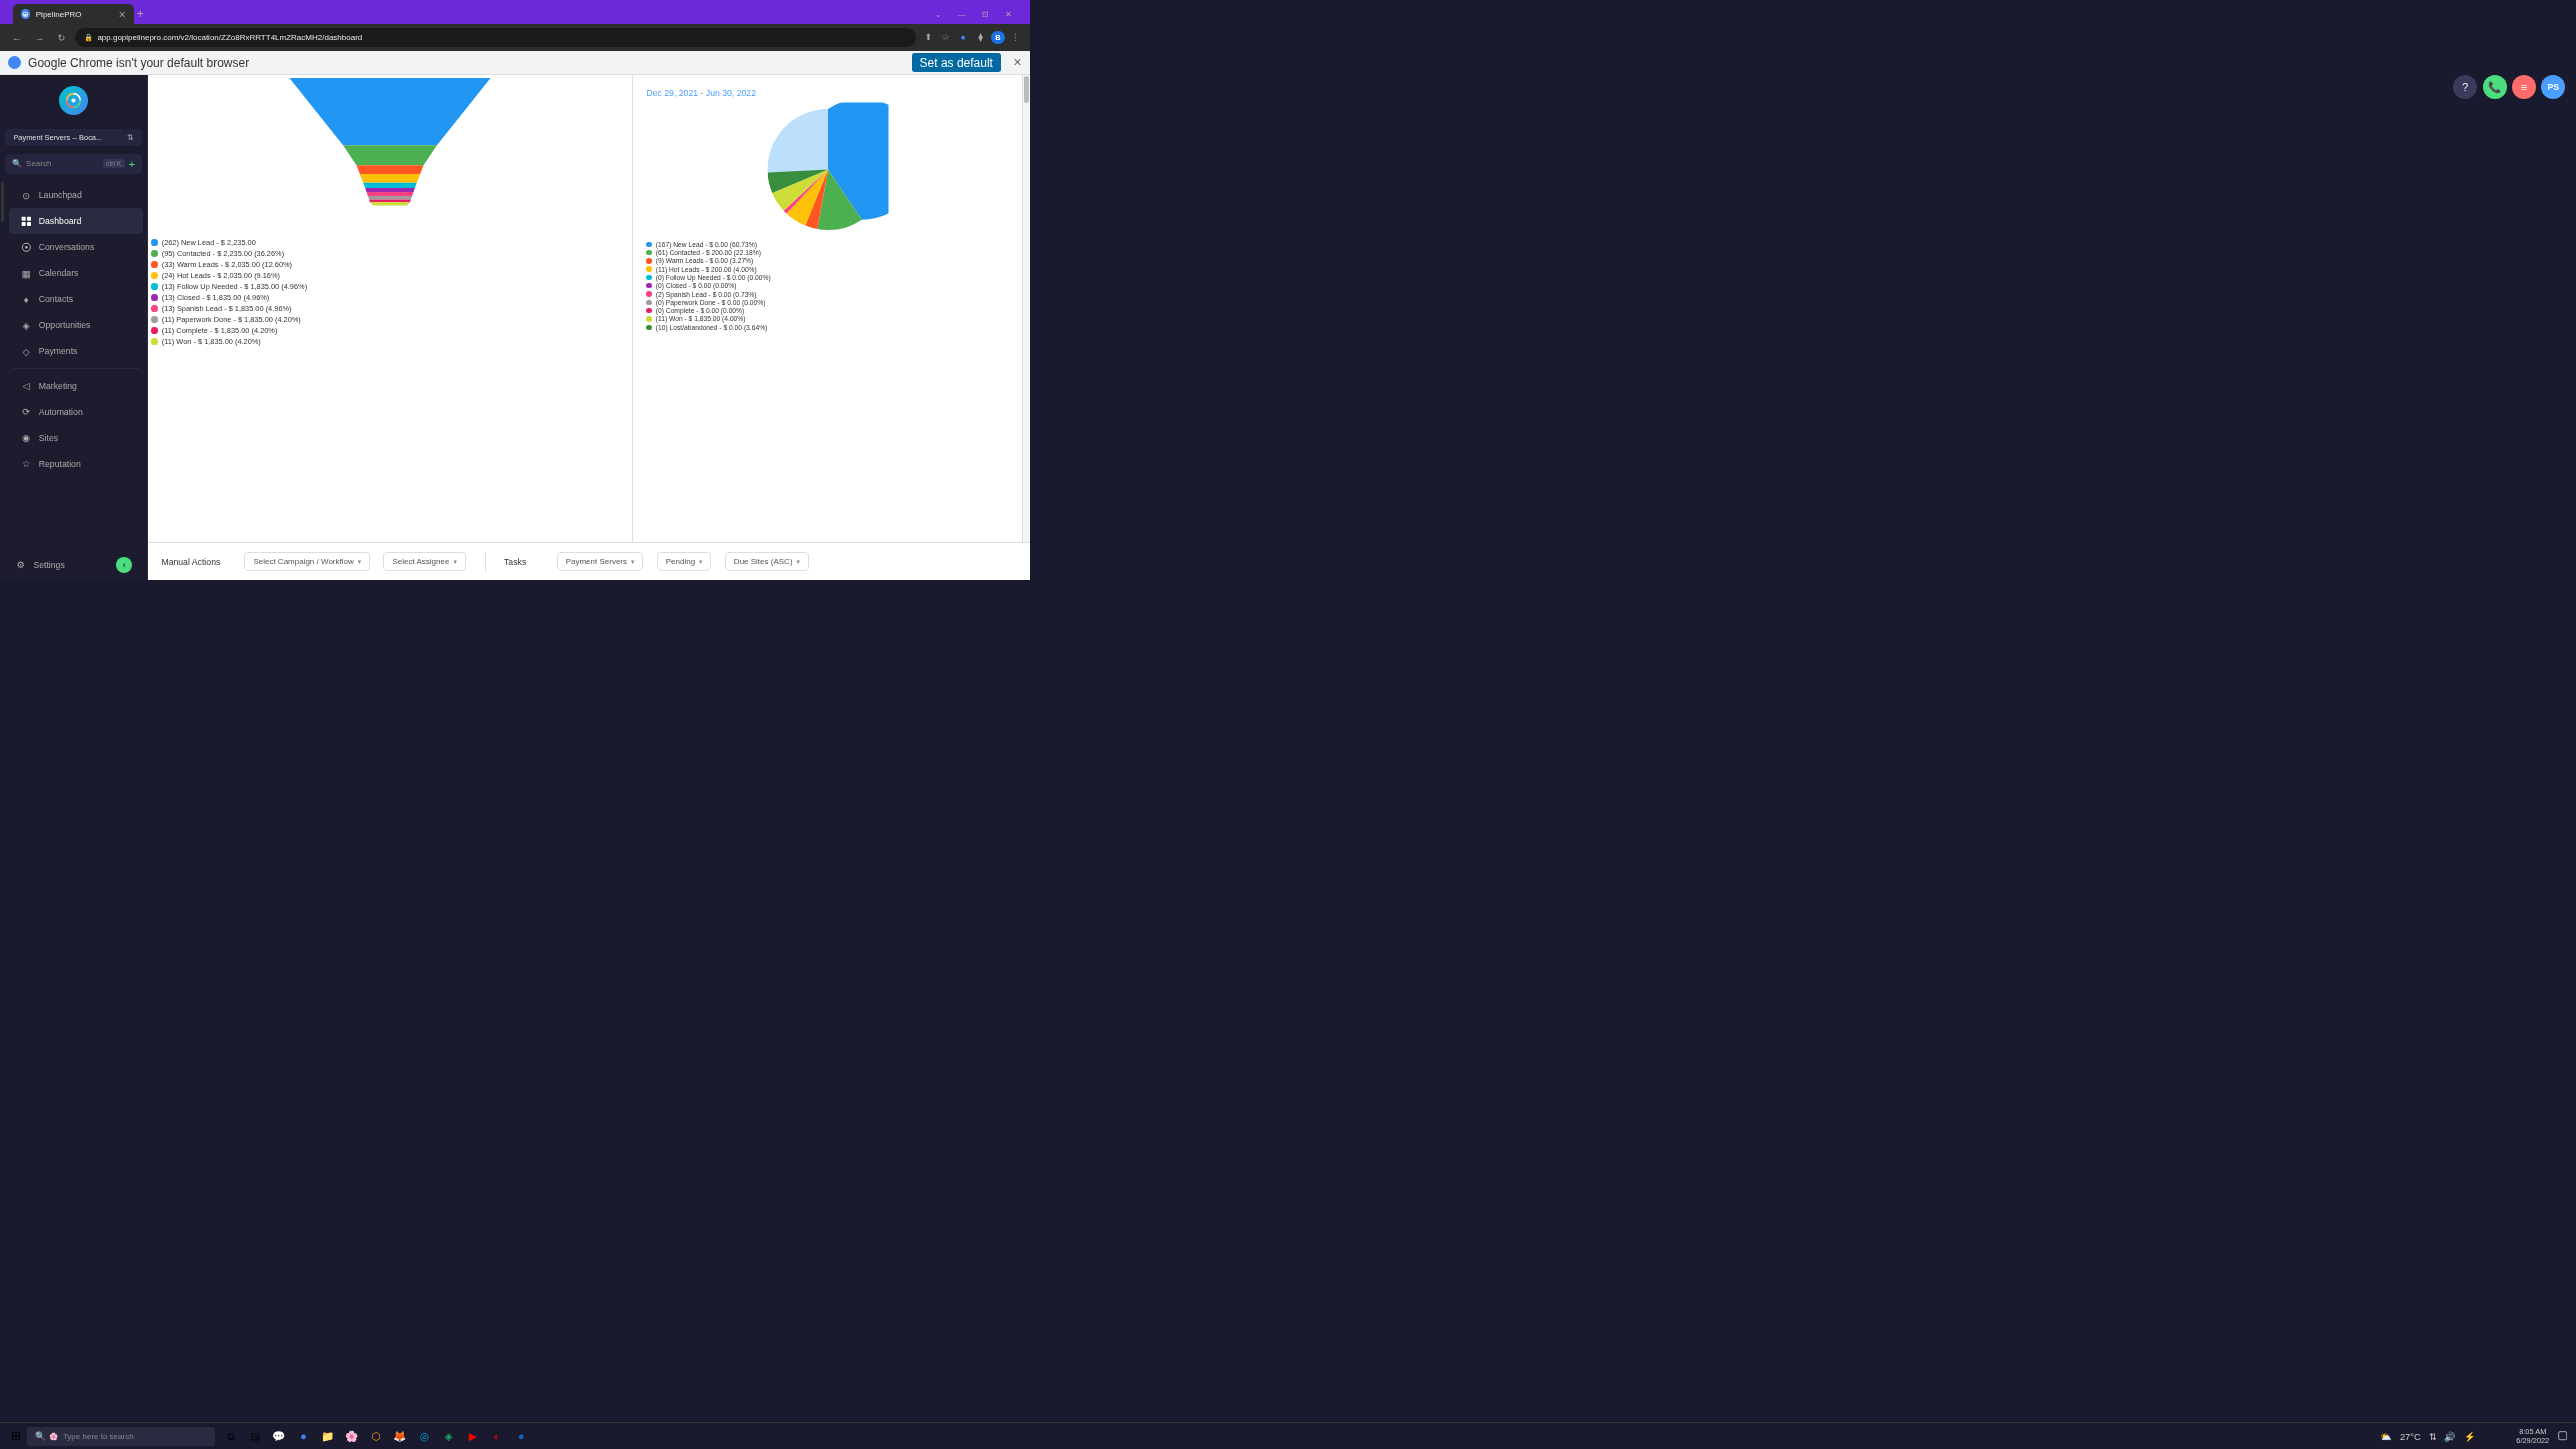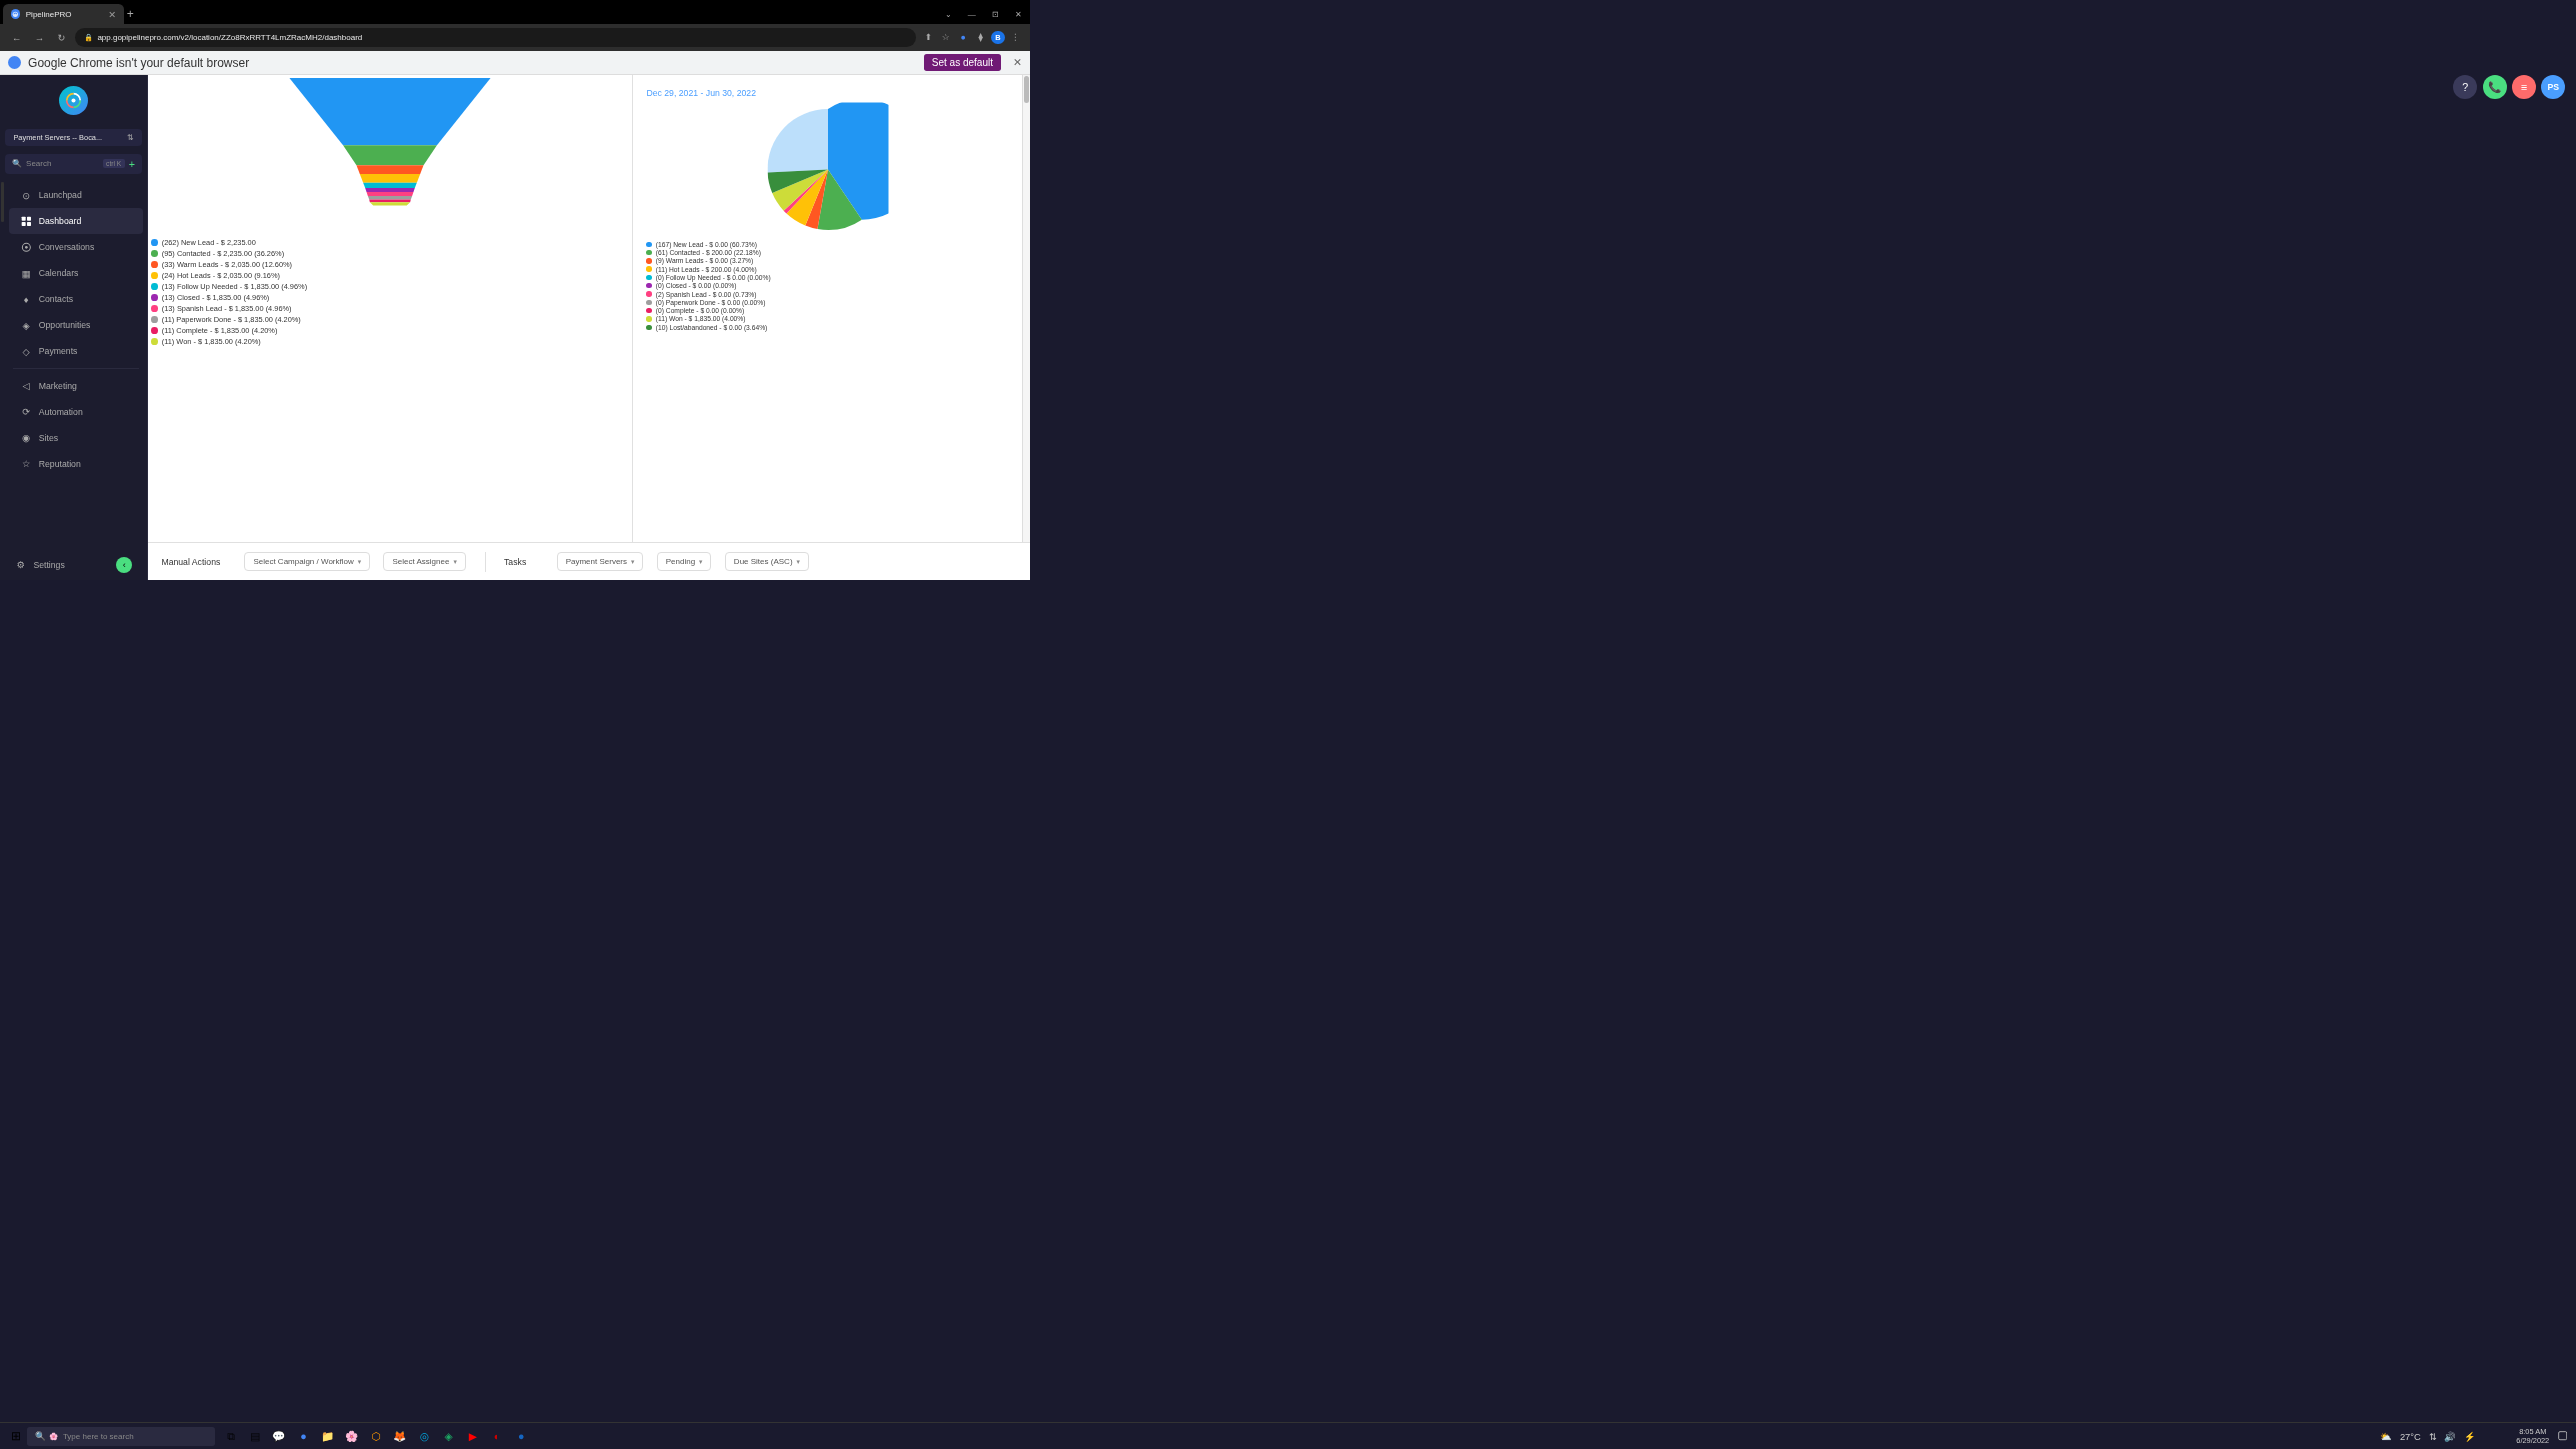--- a/index.html
+++ b/index.html
@@ -1,40 +1,40 @@
 <!DOCTYPE html>
 <html style="font-size:10.7px"><head>
   <meta charset="utf-8">
   <style>
     * { margin: 0; padding: 0; box-sizing: border-box; }
     body { font-family: -apple-system, BlinkMacSystemFont, 'Segoe UI', sans-serif; background: #1a1a2e; width: 1030px; height: 580px; overflow: hidden; font-size: 8.7px; }
 
     
     .browser-chrome { background: #2d2d2d; width: 100%; }
-    .tab-bar { display: flex; align-items: center; padding: 4px 3px 0; background: #000000; height: 24px; }
+    .tab-bar { display: flex; align-items: center; padding: 4px 13px 0; background: #6d28d9; height: 24px; }
     .tab { display: flex; align-items: center; background: #2d2d2d; border-radius: 5.4px 5.4px 0 0; padding: 0 8px; height: 20px; gap: 5.4px; min-width: 121px; }
     .tab-favicon { width: 9.4px; height: 9.4px; border-radius: 50%; background: #4285f4; display: flex; align-items: center; justify-content: center; }
     .tab-title { color: #e8e8e8; font-size: 8px; flex: 1; }
     .tab-close { color: #999; font-size: 9.4px; cursor: pointer; }
     .tab-new { color: #aaa; font-size: 12px; margin-left: 2.7px; cursor: pointer; }
     .tab-controls { margin-left: auto; display: flex; gap: 5.4px; }
     .tab-control-btn { color: #aaa; font-size: 8px; cursor: pointer; padding: 1.3px 5.4px; }
 
     .address-bar { display: flex; align-items: center; padding: 2.7px 8px; background: #2d2d2d; height: 27px; gap: 5.4px; }
     .nav-btn { color: #aaa; font-size: 9.4px; cursor: pointer; padding: 1.3px 4px; }
     .url-box { flex: 1; background: #1a1a1a; border-radius: 13.4px; padding: 2.7px 9.4px; display: flex; align-items: center; gap: 4px; height: 19px; }
     .url-lock { color: #aaa; font-size: 7.4px; }
     .url-text { color: #e8e8e8; font-size: 8px; }
     .address-actions { display: flex; gap: 4px; align-items: center; }
     .addr-icon { width: 13.4px; height: 13.4px; display: flex; align-items: center; justify-content: center; color: #aaa; font-size: 8.7px; cursor: pointer; }
 
     .notification-bar { background: #f1f3f4; display: flex; align-items: center; padding: 4px 8px; gap: 6.7px; height: 24px; border-bottom: 0.7px solid #ddd; }
     .notif-chrome-icon { width: 13.4px; height: 13.4px; border-radius: 50%; background: #4285f4; }
     .notif-text { font-size: 12px; color: #333; flex: 1; }
-    .notif-btn { background: #701a75; color: #fff; border: none; border-radius: 2.7px; padding: 2.7px 8px; font-size: 10px; cursor: pointer; }
+    .notif-btn { background: #0369a1; color: #fff; border: none; border-radius: 2.7px; padding: 2.7px 8px; font-size: 12px; cursor: pointer; }
     .notif-close { color: #666; font-size: 10.7px; cursor: pointer; margin-left: 5.4px; }
 
     
     .app-layout { display: flex; height: calc(580px - 75px); }
 
     
     .sidebar { width: 148px; background: #1c1c2e; display: flex; flex-direction: column; height: 100%; border-right: 0.7px solid #2a2a3e; }
     .sidebar-logo { display: flex; align-items: center; justify-content: center; padding: 10.7px; }
     .logo-circle { width: 29.5px; height: 29.5px; border-radius: 50%; background: linear-gradient(135deg, #00c4cc, #4285f4); display: flex; align-items: center; justify-content: center; color: #fff; font-size: 12px; }
     .location-selector { display: flex; align-items: center; justify-content: space-between; padding: 4px 8px; background: #252540; margin: 2.7px 5.4px; border-radius: 4px; cursor: pointer; }

